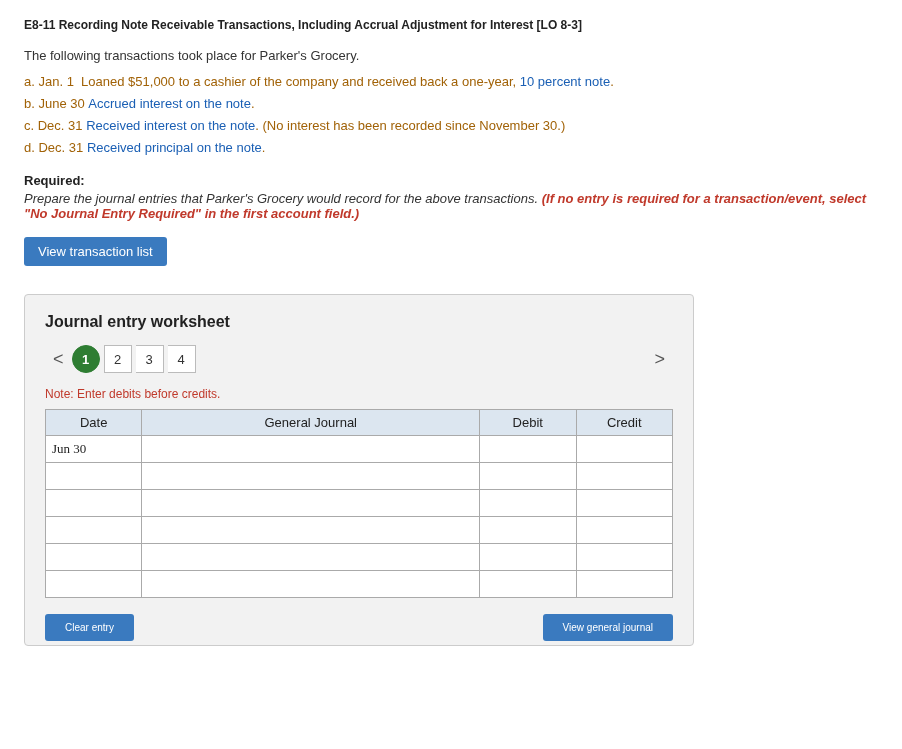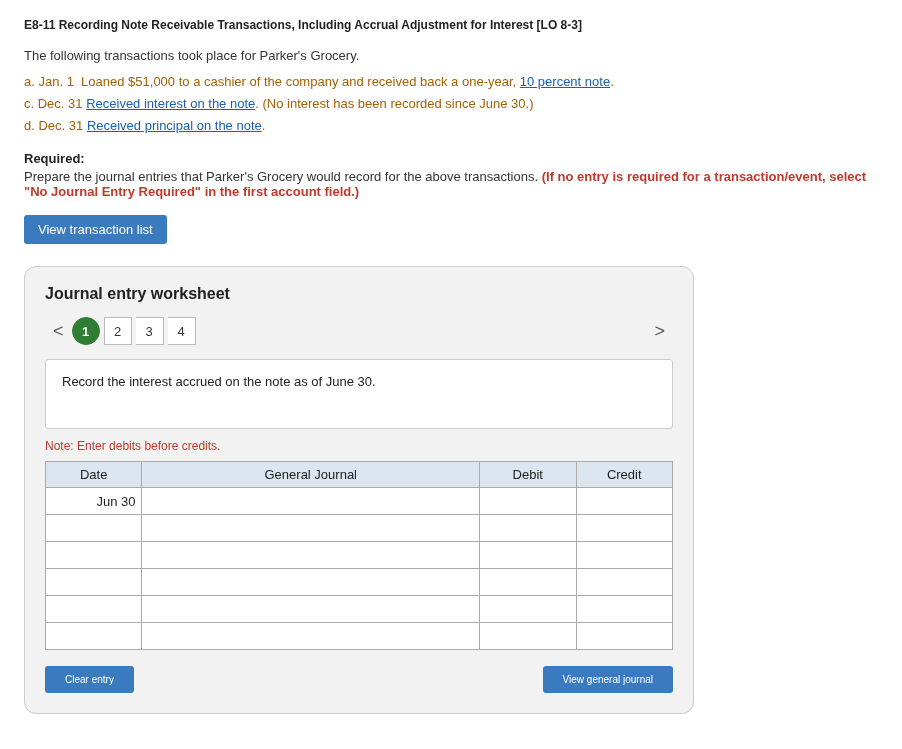--- a/index.html
+++ b/index.html
@@ -18,53 +18,54 @@
       color: #222;
     }
     .intro-text {
       margin-bottom: 8px;
       color: #333;
     }
     .transactions-list {
       margin-bottom: 14px;
       line-height: 1.7;
     }
-    .transactions-list span.blue { color: #1a5fb4; text-decoration: underline; }
+    .transactions-list span.blue { color: #1a5fb4; }
     .transactions-list span.black { color: #a16207; }
     .required-section {
       margin-bottom: 16px;
     }
     .required-section .required-label {
       font-weight: bold;
       color: #222;
       display: block;
       margin-bottom: 3px;
     }
     .required-section .required-body {
       color: #333;
+      font-style: italic;
     }
     .required-section .required-body span.red {
       color: #c0392b;
       font-weight: bold;
     }
     .btn-view-transaction {
       background-color: #3a7abf;
       color: #fff;
       border: none;
       padding: 7px 14px;
       font-size: 13px;
       cursor: pointer;
       border-radius: 3px;
-      margin-bottom: 22px;
+      margin-bottom: 28px;
     }
     .worksheet-container {
       background: #f2f2f2;
       border: 1px solid #ccc;
-      border-radius: 12px;
-      padding: 18px 20px 20px 20px;
+      border-radius: 4px;
+      padding: 18px 20px 4px 20px;
       width: 670px;
     }
     .worksheet-title {
       font-size: 16px;
       font-weight: bold;
       margin-bottom: 14px;
       color: #222;
     }
     .tabs-row {
       display: flex;
@@ -204,21 +205,24 @@
 
 
 <p class="intro-text">The following transactions took place for Parker's Grocery.</p>
 
 
 <div class="transactions-list">
   <div>
     <span class="black">a. Jan.  1&nbsp;&nbsp;</span><span class="black">Loaned $51,000 to a cashier of the company and received back a one-year, </span><span class="blue">10 percent note</span><span class="black">.</span>
   </div>
   <div>
-    <span class="black">c.  Dec. 31&nbsp;</span><span class="blue">Received interest on the note</span><span class="black">. (No interest has been recorded since June 30.)</span>
+    <span class="black">b. June 30&nbsp;</span><span class="blue">Accrued interest on the note</span><span class="black">.</span>
+  </div>
+  <div>
+    <span class="black">c.  Dec. 31&nbsp;</span><span class="blue">Received interest on the note</span><span class="black">. (No interest has been recorded since November 30.)</span>
   </div>
   <div>
     <span class="black">d.  Dec. 31&nbsp;</span><span class="blue">Received principal on the note</span><span class="black">.</span>
   </div>
 </div>
 
 
 <div class="required-section">
   <span class="required-label">Required:</span>
   <span class="required-body">
@@ -235,36 +239,35 @@
 
   <div class="tabs-row">
     <button class="tab-nav-arrow">&lt;</button>
     <div class="tab-circle tab-item active">1</div>
     <div class="tab-item">2</div>
     <div class="tab-item" style="border-left:none;">3</div>
     <div class="tab-item" style="border-left:none;">4</div>
     <button class="tab-nav-arrow" style="margin-left:auto;">&gt;</button>
   </div>
 
-  <div class="instruction-box">Record the interest accrued on the note as of June 30.</div>
 
   <div class="note-text">Note: Enter debits before credits.</div>
 
   <table class="journal-table">
     <thead>
       <tr>
         <th class="date-col">Date</th>
         <th class="journal-col">General Journal</th>
         <th class="debit-col">Debit</th>
         <th class="credit-col">Credit</th>
       </tr>
     </thead>
     <tbody>
       <tr>
-        <td style="text-align:right;">Jun 30</td>
+        <td style="text-align:left;font-family:Liberation Serif, serif;">Jun 30</td>
         <td><input type="text" style=""></td>
         <td><input type="text" style=""></td>
         <td><input type="text" style=""></td>
       </tr>
       <tr>
         <td><input type="text" style=""></td>
         <td><input type="text" style=""></td>
         <td><input type="text" style=""></td>
         <td><input type="text" style=""></td>
       </tr>

